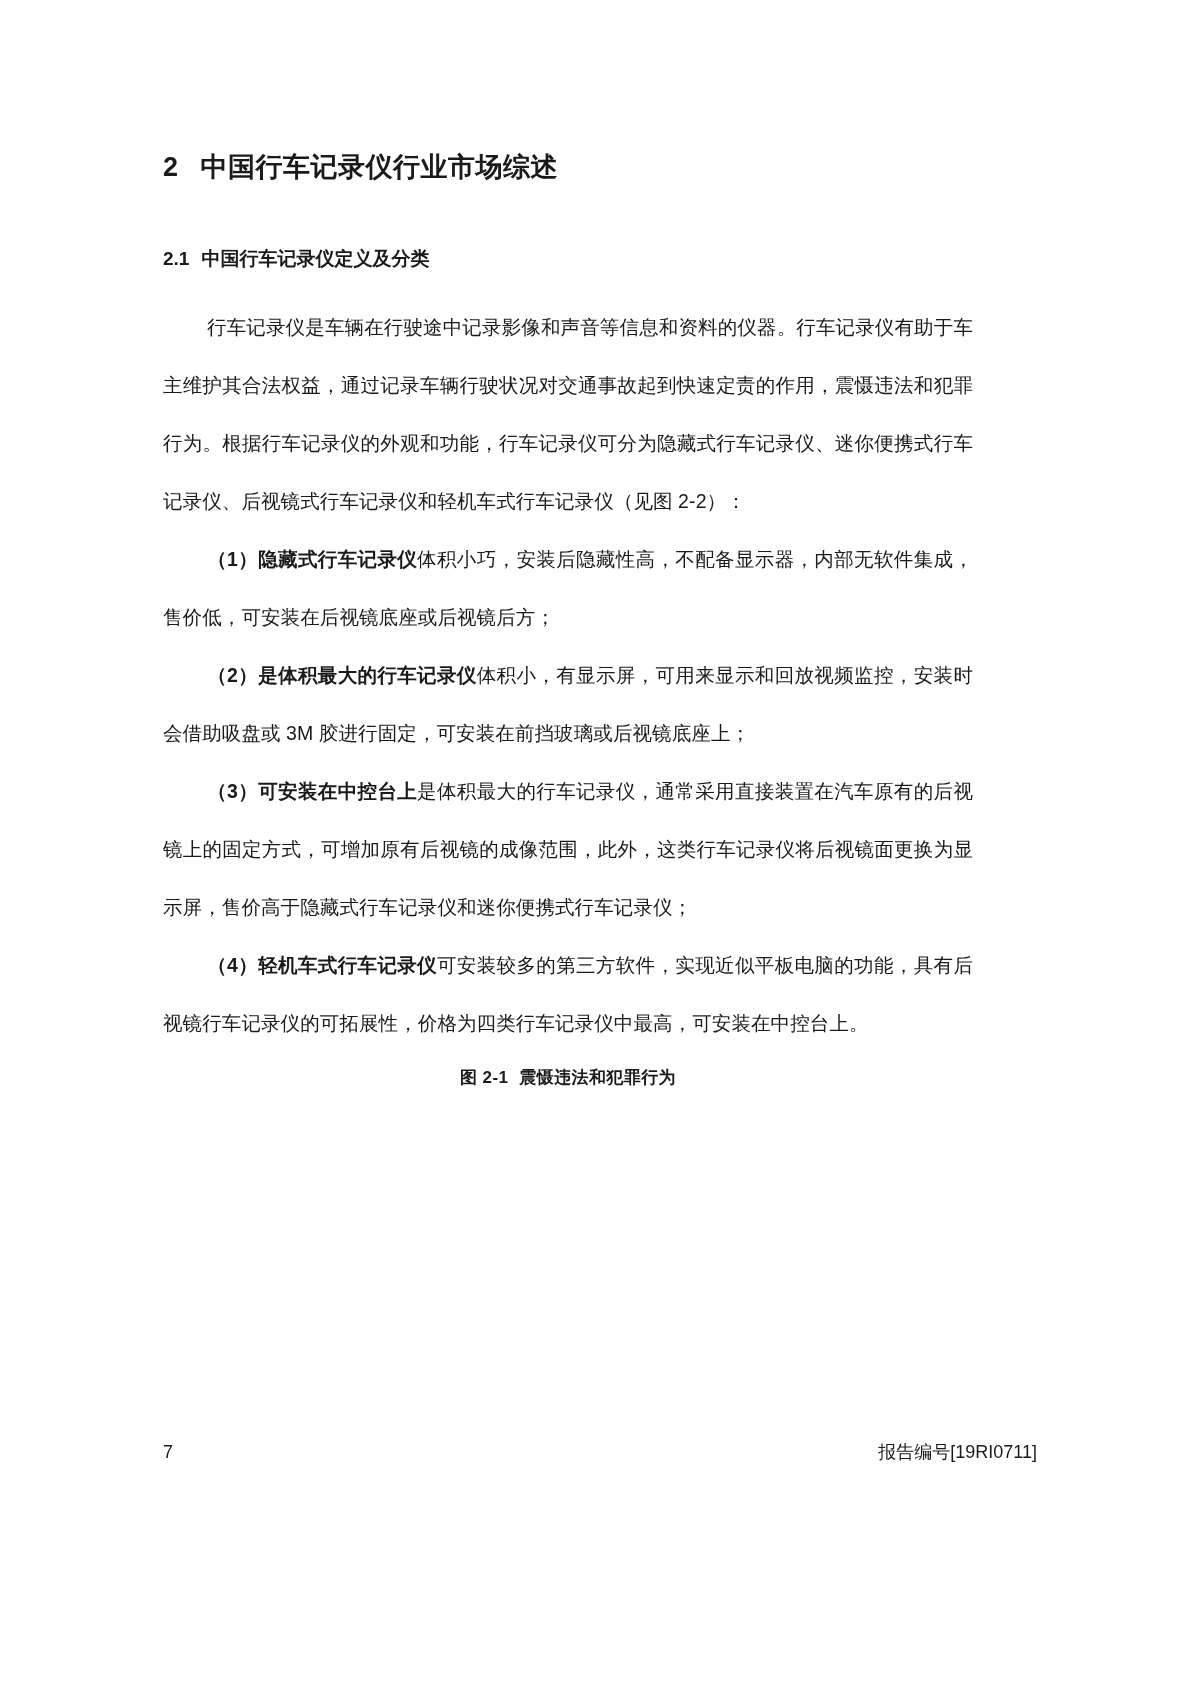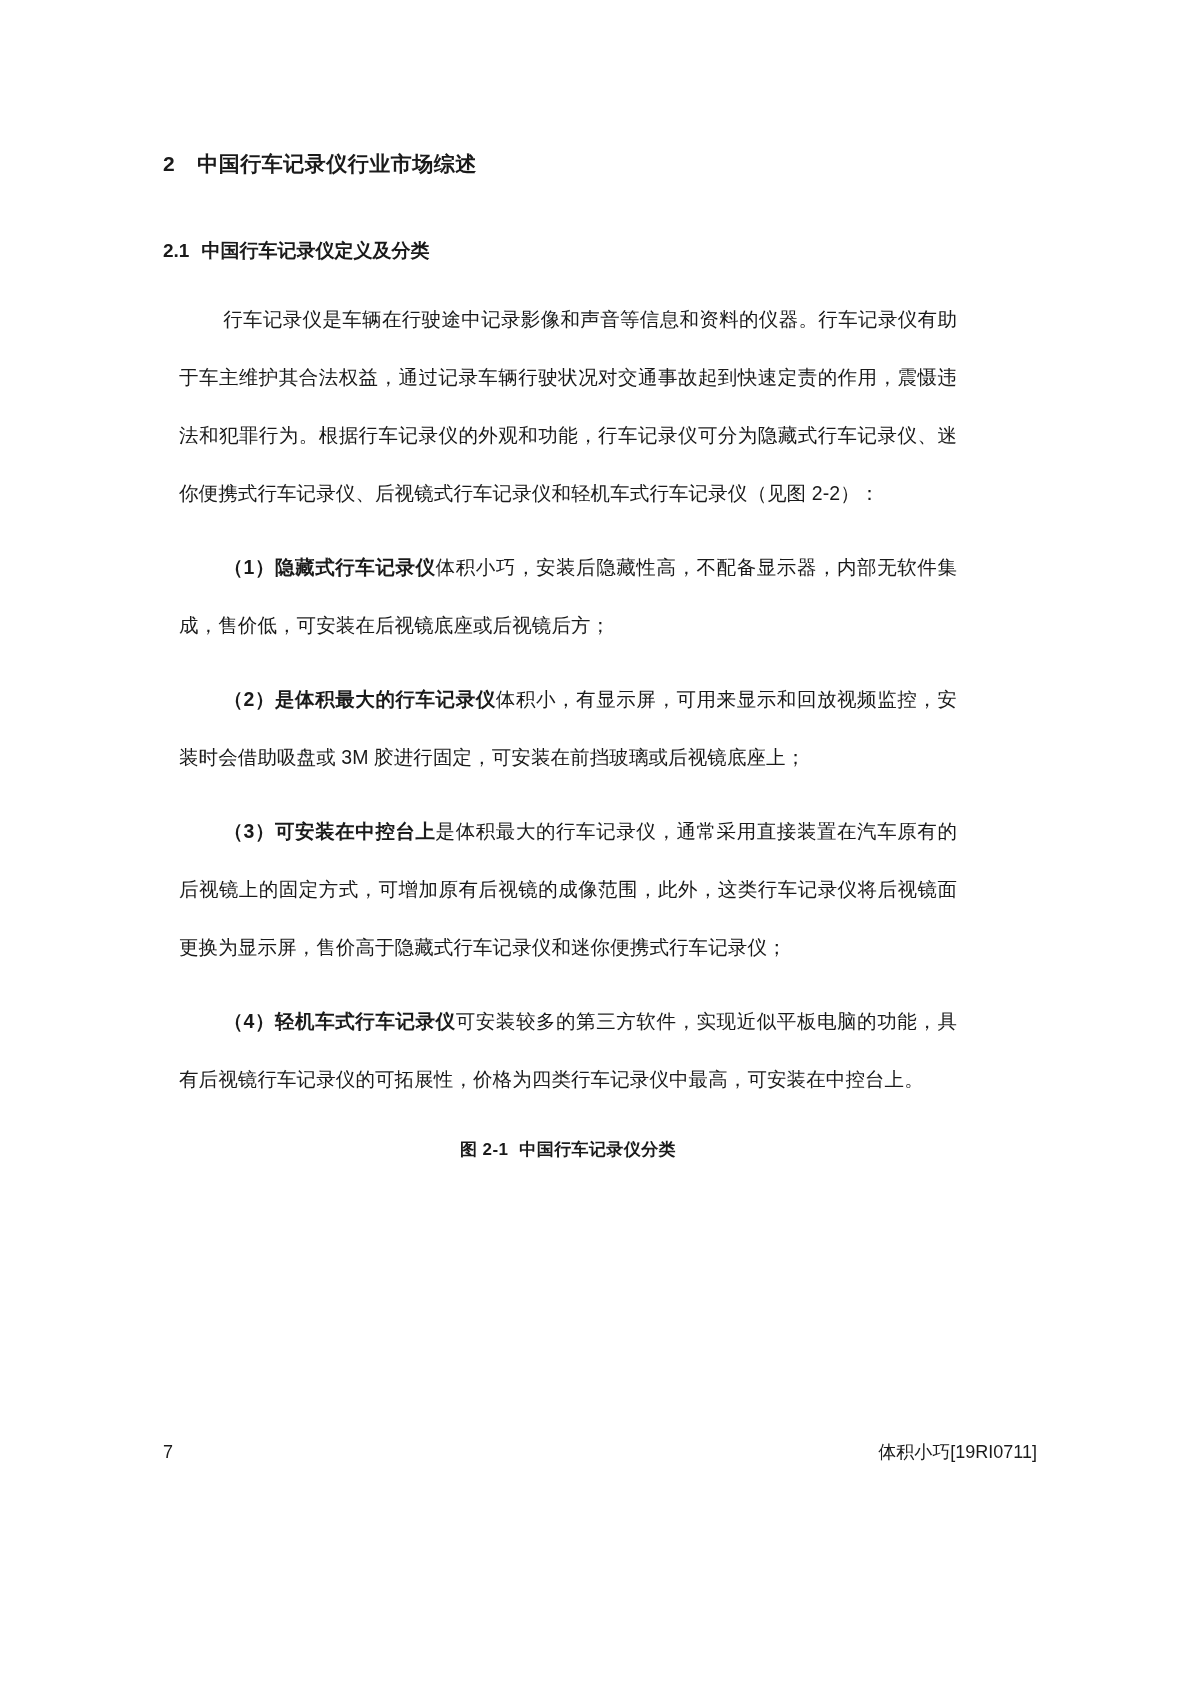--- a/index.html
+++ b/index.html
@@ -20,21 +20,21 @@
   }
   .content {
     position: absolute;
     left: 163px;
     top: 0;
     width: 810px;
   }
 
   
   .h1 {
-    font-size: 21px;
+    font-size: 27px;
     font-weight: bold;
     letter-spacing: 0.5px;
     margin: 0;
     padding-top: 150px;
     line-height: 1.3;
     white-space: nowrap;
   }
   .h1 .num {
     margin-right: 22px;
   }
@@ -47,21 +47,21 @@
     white-space: nowrap;
   }
   .h2 .num {
     margin-right: 12px;
   }
 
   
   .para {
     font-size: 19.5px;
     line-height: 58px;
-    margin: 16px;
+    margin: 0;
     text-align: justify;
     text-justify: inter-ideograph;
     letter-spacing: 0.1px;
   }
   .para.first {
     margin-top: 26px;
   }
   .para .indent {
     display: inline-block;
     width: 44px;
@@ -129,24 +129,24 @@
     <p class="para first"><span class="indent"></span><span>行车记录仪是车辆在行驶途中记录影像和声音等信息和资料的仪器。行车记录仪有助于车主维护其合法权益，通过记录车辆行驶状况对交通事故起到快速定责的作用，震慑违法和犯罪行为。根据行车记录仪的外观和功能，行车记录仪可分为隐藏式行车记录仪、迷你便携式行车记录仪、后视镜式行车记录仪和轻机车式行车记录仪（见图 2-2）：</span></p>
 
     <p class="para"><span class="indent"></span><b class="item-label">（1）</b><b class="item-label">隐藏式行车记录仪</b><span>体积小巧，安装后隐藏性高，不配备显示器，内部无软件集成，售价低，可安装在后视镜底座或后视镜后方；</span></p>
 
     <p class="para"><span class="indent"></span><b class="item-label">（2）</b><b class="item-label">是体积最大的行车记录仪</b><span>体积小，有显示屏，可用来显示和回放视频监控，安装时会借助吸盘或 3M 胶进行固定，可安装在前挡玻璃或后视镜底座上；</span></p>
 
     <p class="para"><span class="indent"></span><b class="item-label">（3）</b><b class="item-label">可安装在中控台上</b><span>是体积最大的行车记录仪，通常采用直接装置在汽车原有的后视镜上的固定方式，可增加原有后视镜的成像范围，此外，这类行车记录仪将后视镜面更换为显示屏，售价高于隐藏式行车记录仪和迷你便携式行车记录仪；</span></p>
 
     <p class="para"><span class="indent"></span><b class="item-label">（4）</b><b class="item-label">轻机车式行车记录仪</b><span>可安装较多的第三方软件，实现近似平板电脑的功能，具有后视镜行车记录仪的可拓展性，价格为四类行车记录仪中最高，可安装在中控台上。</span></p>
 
-    <p class="fig-caption"><span class="fignum">图 2-1</span><span>中国行车记录仪分类</span></p>
+    <p class="fig-caption"><span class="fignum">图 2-1</span><span>震慑违法和犯罪行为</span></p>
 
     <div class="fig-area"></div>
 
   </div>
 
   <div class="footer">
     <span class="page-num">7</span>
-    <span class="report-id">体积小巧[19RI0711]</span>
+    <span class="report-id">报告编号[19RI0711]</span>
   </div>
 
 </div>
 
 </body></html>

